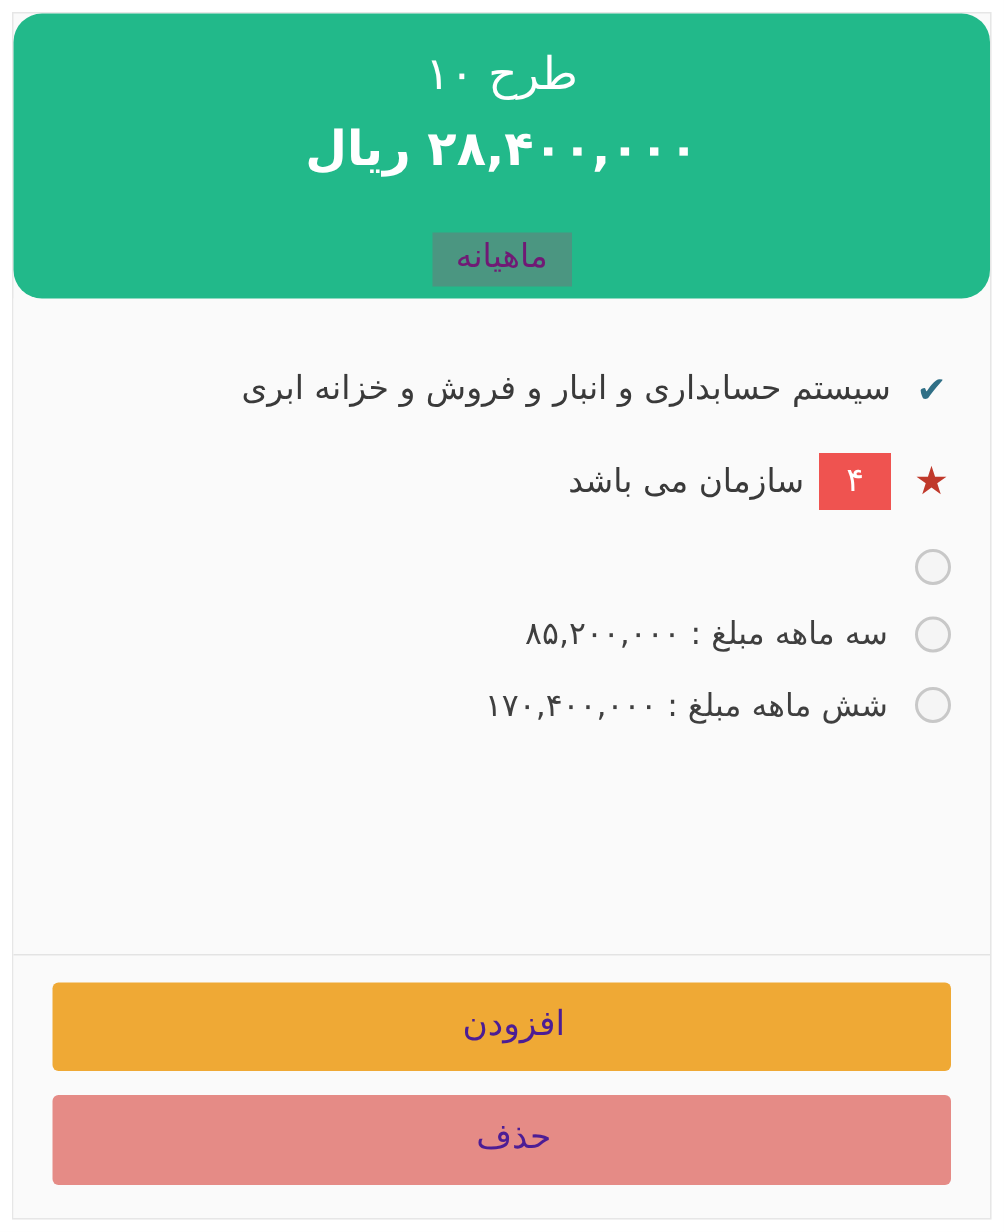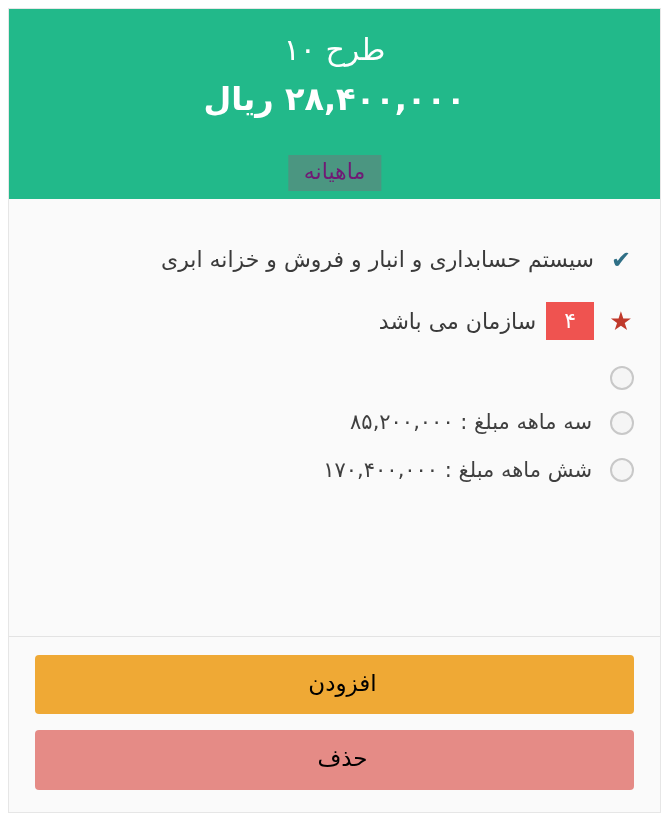--- a/index.html
+++ b/index.html
@@ -29,20 +29,21 @@
 
   
   .card-header {
     background: #22b98a;
     color: #ffffff;
     text-align: center;
     padding: 22px 10px 0 10px;
     position: relative;
     height: 190px;
     box-sizing: border-box;
+    border-radius: 19px;
   }
   .plan-title {
     font-size: 30px;
     line-height: 1.25;
     font-weight: normal;
     letter-spacing: .5px;
   }
   .plan-price {
     font-size: 32px;
     line-height: 1.3;
@@ -139,21 +140,21 @@
     border-top: 1px solid #e3e3e3;
     background: #fafafa;
     padding: 18px 26px 22px 26px;
     box-sizing: border-box;
   }
   .btn {
     display: block;
     width: 100%;
     border: none;
     border-radius: 4px;
-    color: #000000;
+    color: #4c1d95;
     font-size: 23px;
     font-family: inherit;
     padding: 15px 0 17px 16px;
     cursor: pointer;
     text-align: center;
     line-height: 1.2;
   }
   .btn-add    { background: #efa935; margin-bottom: 16px; }
   .btn-delete { background: #e58b86; }
 </style>

